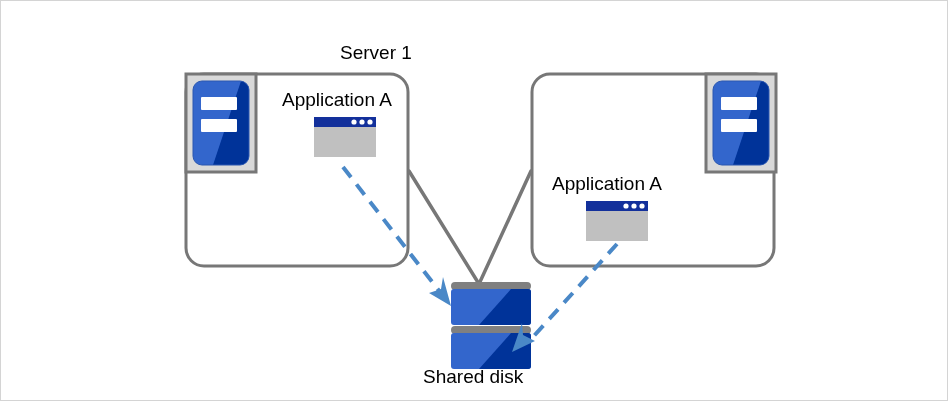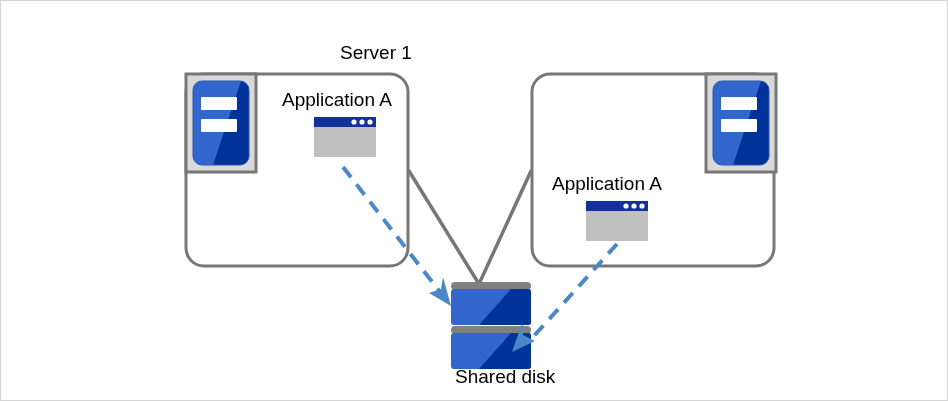--- a/index.html
+++ b/index.html
@@ -31,21 +31,21 @@
     color: #000000;
     font-size: 19px;
     line-height: 22px;
     white-space: nowrap;
     font-family: "Liberation Sans", sans-serif;
   }
   #server1-title { left: 305px; top: 41px; margin-left: 34px; }
   #server2-title { left: 573px; top: 41px; }
   #app1-label { left: 281px; top: 88px; }
   #app2-label { left: 551px; top: 172px; }
-  #disk-label { left: 422px; top: 365px; margin-left: 32px; }
+  #disk-label { left: 422px; top: 365px; }
 </style>
 </head>
 <body>
 
 <div id="canvas">
 
   <svg class="svg-layer" viewBox="0 0 948 401">
     <defs>
       <clipPath id="clip-srv-icon-1">
         <rect x="192" y="80" width="56" height="84" rx="9" ry="9"></rect>

